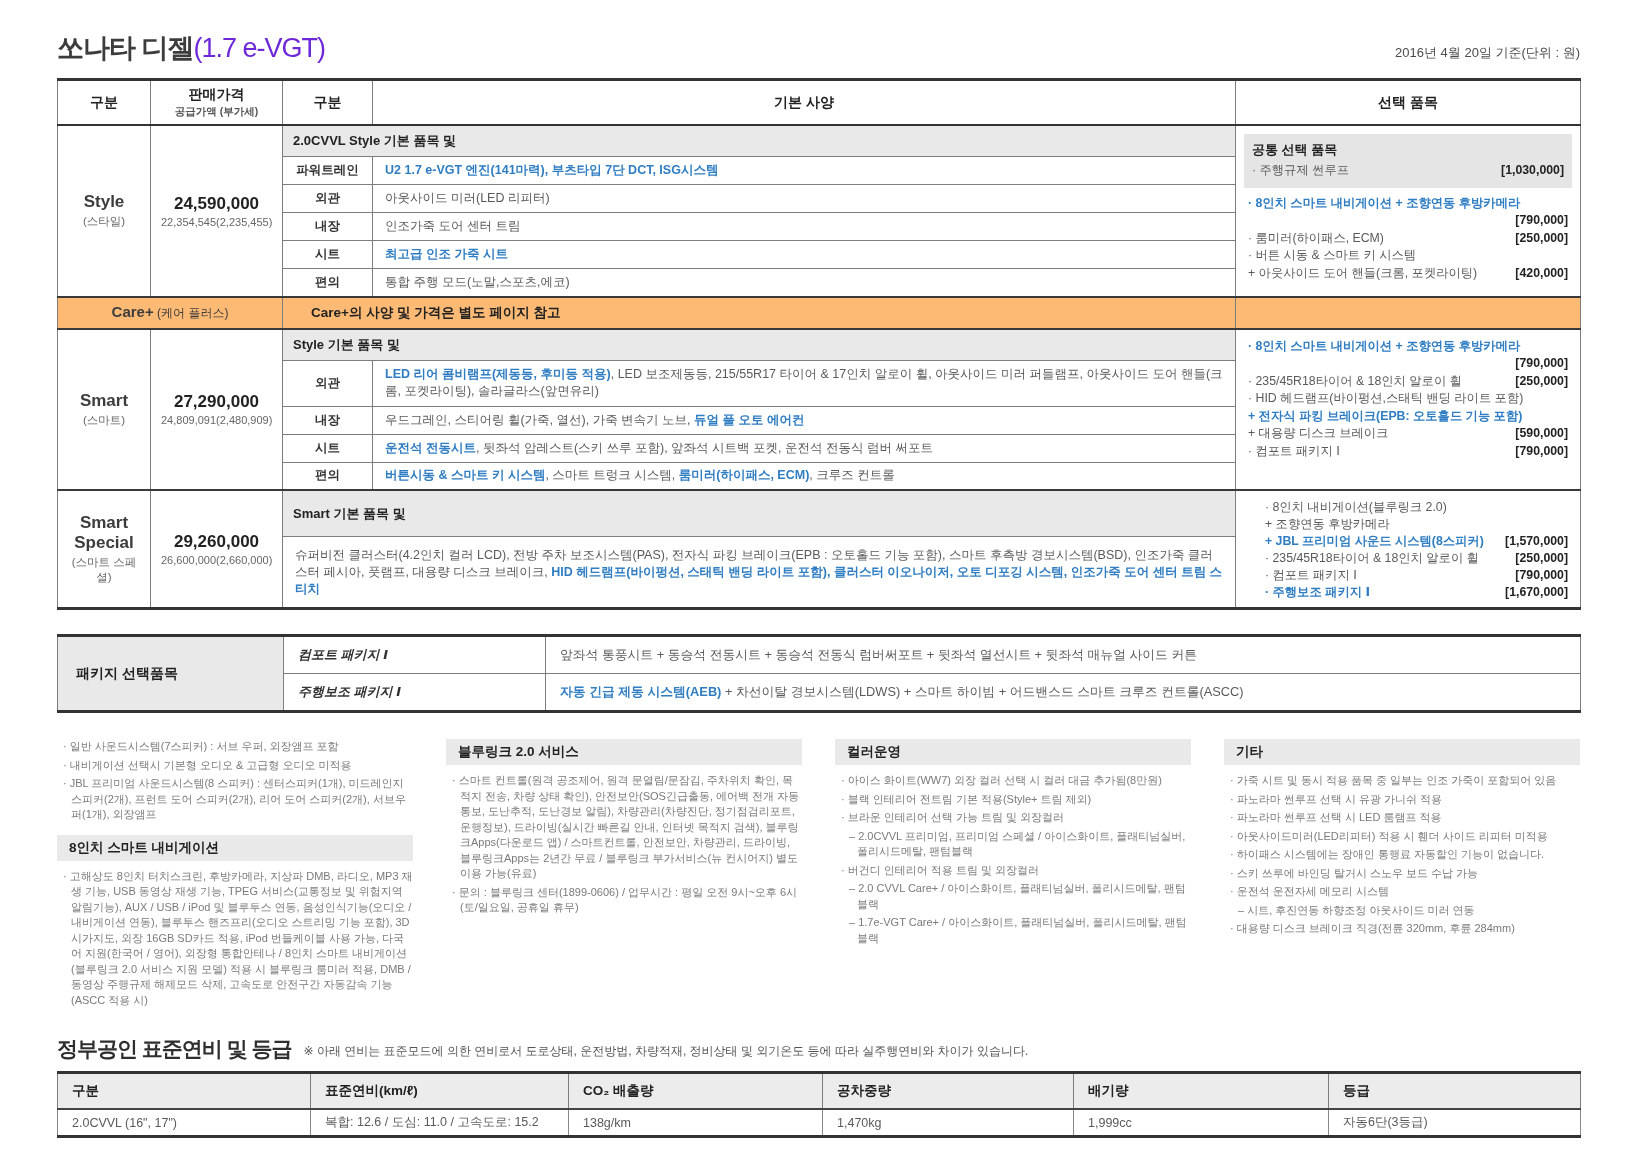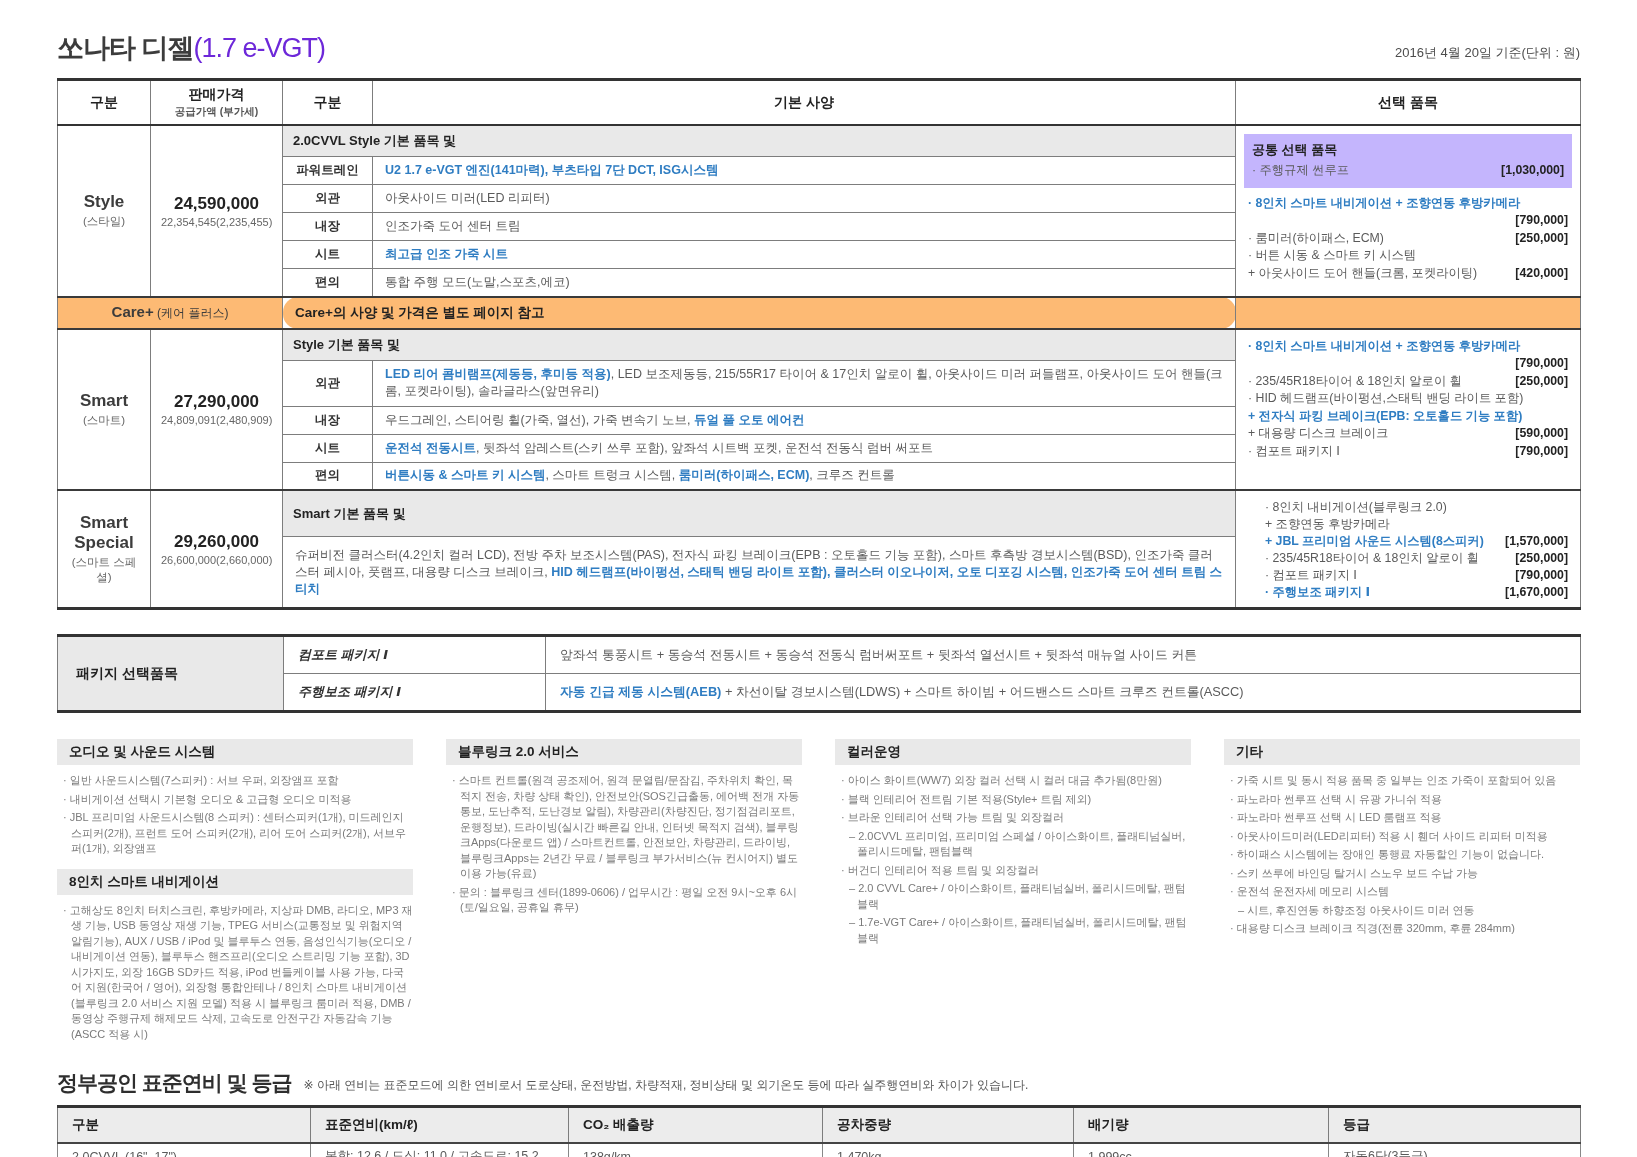--- a/index.html
+++ b/index.html
@@ -33,27 +33,27 @@
   .price-sub { font-size:11px; color:#666; margin-top:2px; }
   .subhead td.sh { background:#e9e9e9; font-size:13px; font-weight:bold; color:#222; padding:6px 10px; }
   td.cat { text-align:center; font-size:12.5px; font-weight:bold; color:#333; padding:4px 4px; }
   td.content { font-size:12.5px; color:#5a5a5a; line-height:17px; padding:4px 12px; }
   .blue { color:#2f7dc2; font-weight:bold; }
   .r27 { height:28px; } .r44 { height:46px; }
   
   .care td { background:#fdba74; }
   .care .care-name { text-align:center; font-size:12px; color:#3c3c3c; }
   .care .care-name .cn { font-size:15px; font-weight:bold; }
-  .care .care-note { font-size:13.5px; font-weight:bold; color:#222; padding-left:12px; height:32px;border-radius:15px; }
+  .care .care-note { font-size:13.5px; font-weight:bold; color:#222; padding-left:28px; height:32px; }
   
   td.opt { vertical-align:top; padding:8px 12px 6px 12px; }
   .opt-line { display:flex; justify-content:space-between; align-items:flex-start;
     font-size:12.3px; line-height:17.5px; color:#5a5a5a; }
   .opt-line .ol-price { font-weight:bold; color:#222; white-space:nowrap; margin-left:6px; }
-  .opt-box { background:#c4b5fd; margin:0 -4px 7px -4px; padding:7px 8px 8px 8px; }
+  .opt-box { background:#e5e5e5; margin:0 -4px 7px -4px; padding:7px 8px 8px 8px; }
   .opt-box .ob-title { font-size:13px; font-weight:bold; color:#222; margin-bottom:3px; }
   .opt-sm .opt-line { line-height:17px;margin-left:17px; }
 
   
   table.pkg { width:1523px; border-collapse:collapse; table-layout:fixed; margin-top:24px;
     border-top:3px solid #333; border-bottom:3px solid #333; }
   .pkg td { border:1px solid #7d7d7d; font-size:12.8px; padding:6px 14px; height:38px; }
   .pkg .pkg-title { background:#e9e9e9; font-size:14px; font-weight:bold; color:#222; text-align:left; padding-left:18px; }
   .pkg .pkg-name { font-size:13px; font-weight:bold; color:#333;font-style:italic; }
   .pkg .pkg-desc { color:#5a5a5a; }
@@ -295,21 +295,20 @@
       </tr>
       <tr>
         <td class="pkg-name blue">주행보조 패키지 Ⅰ</td>
         <td class="pkg-desc"><span class="blue">자동 긴급 제동 시스템(AEB)</span><span> + 차선이탈 경보시스템(LDWS) + 스마트 하이빔 + 어드밴스드 스마트 크루즈 컨트롤(ASCC)</span></td>
       </tr>
     </tbody>
   </table>
 
   <div class="foot-grid">
     <div class="foot-col">
-      <div class="foot-title">오디오 및 사운드 시스템</div>
       <p class="foot-item">· 일반 사운드시스템(7스피커) : 서브 우퍼, 외장앰프 포함</p>
       <p class="foot-item">· 내비게이션 선택시 기본형 오디오 &amp; 고급형 오디오 미적용</p>
       <p class="foot-item">· JBL 프리미엄 사운드시스템(8 스피커) : 센터스피커(1개), 미드레인지 스피커(2개), 프런트 도어 스피커(2개), 리어 도어 스피커(2개), 서브우퍼(1개), 외장앰프</p>
       <div class="foot-title second">8인치 스마트 내비게이션</div>
       <p class="foot-item">· 고해상도 8인치 터치스크린, 후방카메라, 지상파 DMB, 라디오, MP3 재생 기능, USB 동영상 재생 기능, TPEG 서비스(교통정보 및 위험지역 알림기능), AUX / USB / iPod 및 블루투스 연동, 음성인식기능(오디오 / 내비게이션 연동), 블루투스 핸즈프리(오디오 스트리밍 기능 포함), 3D 시가지도, 외장 16GB SD카드 적용, iPod 번들케이블 사용 가능, 다국어 지원(한국어 / 영어), 외장형 통합안테나 / 8인치 스마트 내비게이션(블루링크 2.0 서비스 지원 모델) 적용 시 블루링크 룸미러 적용, DMB / 동영상 주행규제 해제모드 삭제, 고속도로 안전구간 자동감속 기능(ASCC 적용 시)</p>
     </div>
     <div class="foot-col">
       <div class="foot-title">블루링크 2.0 서비스</div>
       <p class="foot-item">· 스마트 컨트롤(원격 공조제어, 원격 문열림/문잠김, 주차위치 확인, 목적지 전송, 차량 상태 확인), 안전보안(SOS긴급출동, 에어백 전개 자동통보, 도난추적, 도난경보 알림), 차량관리(차량진단, 정기점검리포트, 운행정보), 드라이빙(실시간 빠른길 안내, 인터넷 목적지 검색), 블루링크Apps(다운로드 앱) / 스마트컨트롤, 안전보안, 차량관리, 드라이빙, 블루링크Apps는 2년간 무료 / 블루링크 부가서비스(뉴 컨시어지) 별도 이용 가능(유료)</p>
       <p class="foot-item">· 문의 : 블루링크 센터(1899-0606) / 업무시간 : 평일 오전 9시~오후 6시(토/일요일, 공휴일 휴무)</p>

